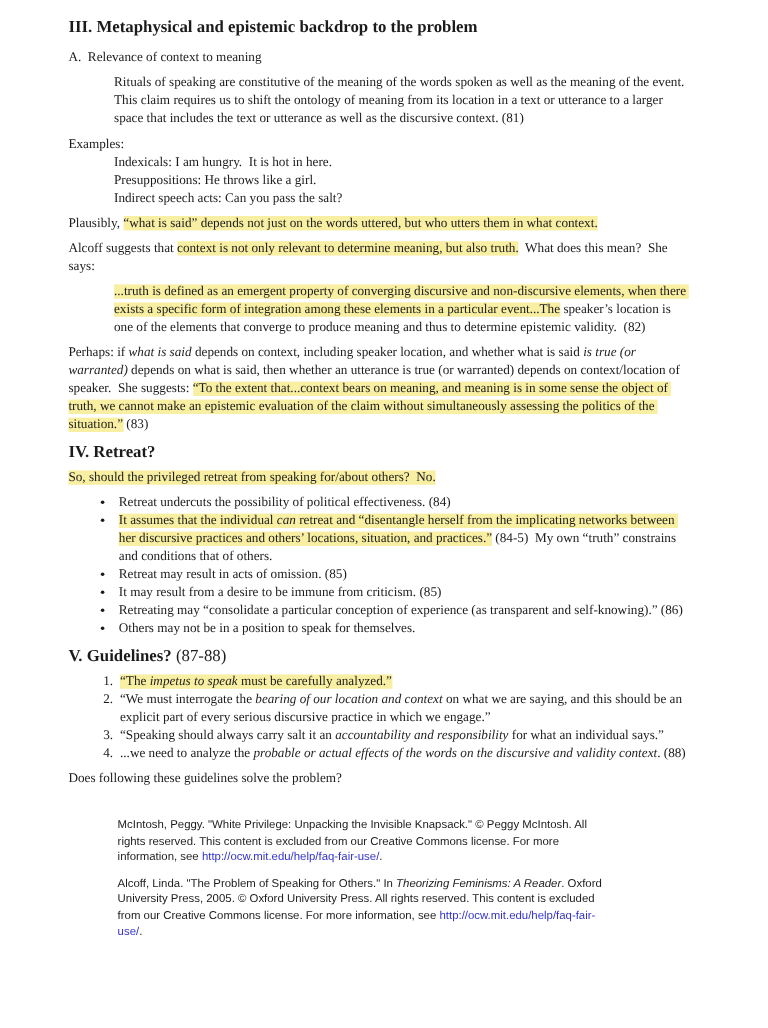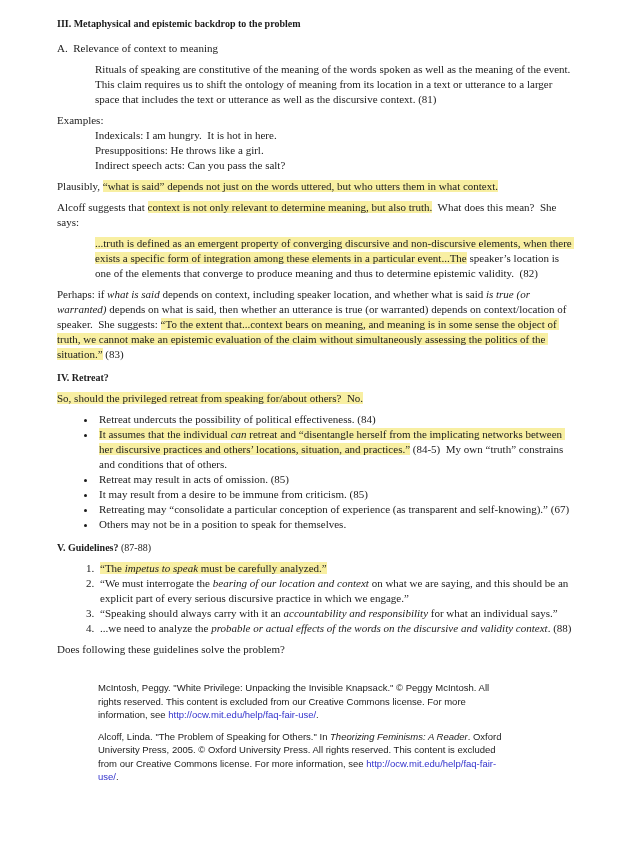--- a/index.html
+++ b/index.html
@@ -4,21 +4,21 @@
 <style>
   :root { --hl:#f8efa2; --link:#3333cc; }
   html,body { margin:0; padding:0; background:#ffffff; }
   body { width:640px; height:857px; overflow:hidden; }
   .page {
     box-sizing:border-box; width:640px; height:857px;
     padding:16px 68px 0 57px;
     font-family:"Liberation Serif","DejaVu Serif",serif;
     font-size:11px; line-height:15px; color:#1b1b1b;
   }
-  .h { font-size:10px; font-weight:bold; margin:0 0 10px 0; }
+  .h { font-size:14px; font-weight:bold; margin:0 0 10px 0; }
   .h-mid { margin:8px 0 6px 0; }
   .para { margin:0 0 6px 0; white-space:pre-wrap; }
   .block { margin:0 0 6px 0; }
   .indent { margin-left:38px; }
   .line { white-space:pre-wrap; }
   ul.bullets { margin:0 0 6px 0; padding-left:40px; list-style:disc outside; }
   ul.bullets li { padding-left:2px; margin:0; white-space:pre-wrap; }
   ol.guidelines { margin:0 0 6px 0; padding-left:40px; list-style:decimal outside; }
   ol.guidelines li { padding-left:3px; margin:0; white-space:pre-wrap; }
   .sg-hl { background:var(--hl);text-align:right; }
@@ -62,30 +62,30 @@
 
   <div class="h h-mid">IV.  Retreat?</div>
 
   <p class="para"><span class="sg-hl">So, should the privileged retreat from speaking for/about others?  No.</span></p>
 
   <ul class="bullets">
     <li><span>Retreat undercuts the possibility of political effectiveness. (84)</span></li>
     <li><span class="sg-hl">It assumes that the individual </span><span class="sg-hl sg-i">can</span><span class="sg-hl"> retreat and “disentangle herself from the implicating networks between her discursive practices and others’ locations, situation, and practices.”</span><span> (84-5)  My own “truth” constrains and conditions that of others.</span></li>
     <li><span>Retreat may result in acts of omission. (85)</span></li>
     <li><span>It may result from a desire to be immune from criticism. (85)</span></li>
-    <li><span>Retreating may “consolidate a particular conception of experience (as transparent and self-knowing).” (67)</span></li>
+    <li><span>Retreating may “consolidate a particular conception of experience (as transparent and self-knowing).” (86)</span></li>
     <li><span>Others may not be in a position to speak for themselves.</span></li>
   </ul>
 
   <div class="h h-mid"><span>V. Guidelines?</span><span class="h-v-rest"> (87-88)</span></div>
 
   <ol class="guidelines">
     <li><span class="sg-hl">“The </span><span class="sg-hl sg-i">impetus to speak</span><span class="sg-hl"> must be carefully analyzed.”</span></li>
     <li><span>“We must interrogate the </span><span class="sg-i">bearing of our location and context</span><span> on what we are saying, and this should be an explicit part of every serious discursive practice in which we engage.”</span></li>
-    <li><span>“Speaking should always carry with it an </span><span class="sg-i">accountability and responsibility</span><span> for what an individual says.”</span></li>
+    <li><span>“Speaking should always carry salt it an </span><span class="sg-i">accountability and responsibility</span><span> for what an individual says.”</span></li>
     <li><span>...we need to analyze the </span><span class="sg-i">probable or actual effects of the words on the discursive and validity context</span><span>. (88)</span></li>
   </ol>
 
   <p class="para">Does following these guidelines solve the problem?</p>
 
   <div class="footer">
     <p><span>McIntosh, Peggy. "White Privilege: Unpacking the Invisible Knapsack." © Peggy McIntosh. All rights reserved. This content is excluded from our Creative Commons license. For more information, see </span><span class="sg-link">http://ocw.mit.edu/help/faq-fair-use/</span><span>.</span></p>
     <p><span>Alcoff, Linda. "The Problem of Speaking for Others." In </span><span class="sg-i">Theorizing Feminisms: A Reader</span><span>. Oxford University Press, 2005. © Oxford University Press. All rights reserved. This content is excluded from our Creative Commons license. For more information, see </span><span class="sg-link">http://ocw.mit.edu/help/faq-fair-use/</span><span>.</span></p>
   </div>
 

